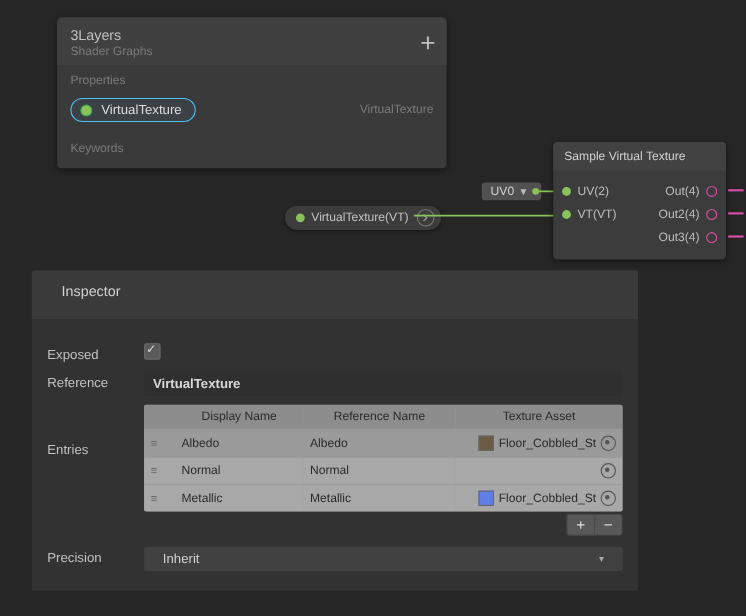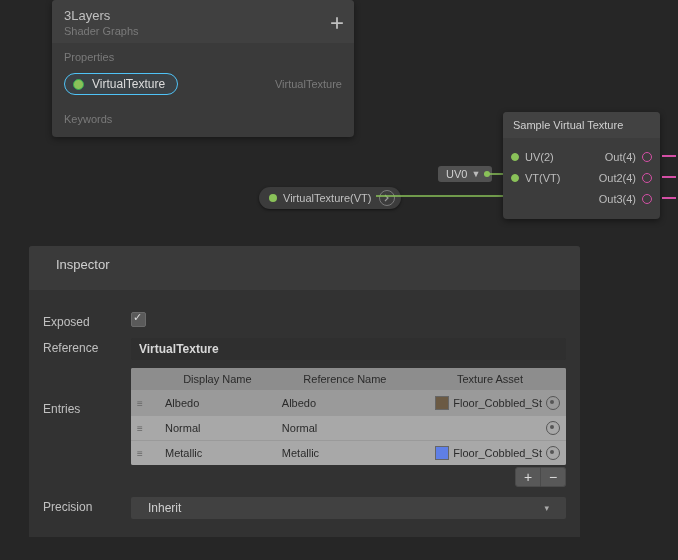--- a/index.html
+++ b/index.html
@@ -20,41 +20,41 @@
     --orange:#c78c4f;
     --blue:#5f7fe6;
     --field:#414141;
     --row-hover:#9a9a9a;
     --btn:#585858;
   }
   html,body{margin:0;padding:0;background:var(--bg-dark);width:678px;height:560px;font-family:Arial,Helvetica,sans-serif;font-size:12px;color:var(--text);overflow:hidden;}
   .canvas{position:relative;width:678px;height:560px;background:var(--bg-dark);}
 
   
-  .bb{position:absolute;left:52px;top:0;width:302px;background:var(--panel);border-radius:4px;box-shadow:0 2px 6px rgba(0,0,0,.4);}
+  .bb{position:absolute;left:52px;top:16px;width:354px;background:var(--panel);border-radius:4px;box-shadow:0 2px 6px rgba(0,0,0,.4);}
   .bb-head{padding:8px 12px 6px 12px;background:var(--panel-head);border-radius:4px 4px 0 0;position:relative;}
   .bb-title{color:var(--text);font-size:13px;}
   .bb-sub{color:var(--text-dim);font-size:11px;margin-top:2px;}
   .bb-add{position:absolute;right:10px;top:14px;font-size:18px;color:var(--text);cursor:pointer;}
   .bb-sec{padding:8px 12px 6px 12px;color:var(--text-dim);font-size:11px;}
   .bb-row{display:flex;align-items:center;padding:4px 12px 10px 12px;justify-content:space-between;}
   .pill{display:inline-flex;align-items:center;border:1px solid var(--pill-border);border-radius:14px;padding:3px 12px 3px 8px;background:rgba(79,195,247,0.06);}
   .pill .dot{width:9px;height:9px;border-radius:50%;background:var(--green);margin-right:8px;border:1px solid #3a5;}
   .pill .lbl{color:#dcdcdc;}
   .prop-type{color:var(--text-dim);font-size:11px;}
 
   
   .vt-node{position:absolute;left:259px;top:187px;display:flex;align-items:center;background:var(--node);border-radius:12px;padding:3px 6px 3px 10px;box-shadow:0 1px 3px rgba(0,0,0,.5);}
   .vt-node .dot{width:8px;height:8px;border-radius:50%;background:var(--green);margin-right:6px;}
   .vt-node .lbl{color:var(--text);font-size:11px;}
   .vt-node .expand{width:14px;height:14px;border-radius:50%;border:1px solid var(--text-dim);margin-left:8px;display:flex;align-items:center;justify-content:center;}
   .vt-node .expand svg{width:8px;height:8px;}
 
   
-  .svt{position:absolute;left:503px;top:112px;width:157px;background:var(--node);border-radius:4px;box-shadow:0 2px 6px rgba(0,0,0,.45);}
+  .svt{position:absolute;left:503px;top:129px;width:157px;background:var(--node);border-radius:4px;box-shadow:0 2px 6px rgba(0,0,0,.45);}
   .svt-head{background:var(--node-head);color:#d0d0d0;font-size:11px;padding:7px 10px;border-radius:4px 4px 0 0;}
   .svt-body{position:relative;padding:8px 8px 10px 8px;}
   .svt-row{display:flex;justify-content:space-between;align-items:center;height:21px;font-size:11px;color:#bdbdbd;}
   .port{width:8px;height:8px;border-radius:50%;border:1px solid #888;display:inline-block;box-sizing:border-box;}
   .port.green{background:var(--green);border-color:var(--green);}
   .port.in{margin-right:6px;}
   .port.out{margin-left:6px;}
   .port.ring{width:10px;height:10px;border-radius:50%;border:1.5px solid var(--magenta);background:transparent;}
   .svt-left{display:flex;align-items:center;}
   .svt-right{display:flex;align-items:center;}

